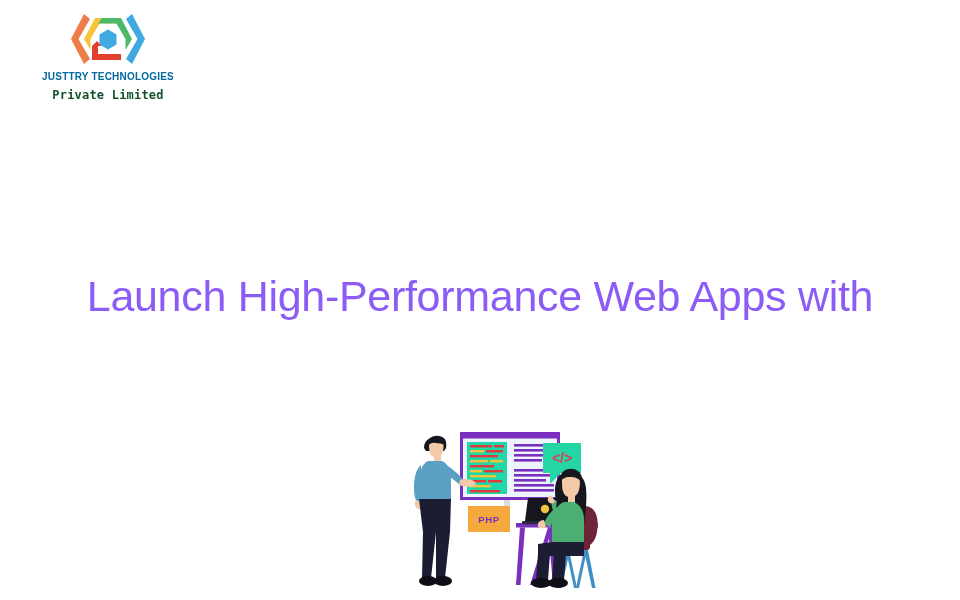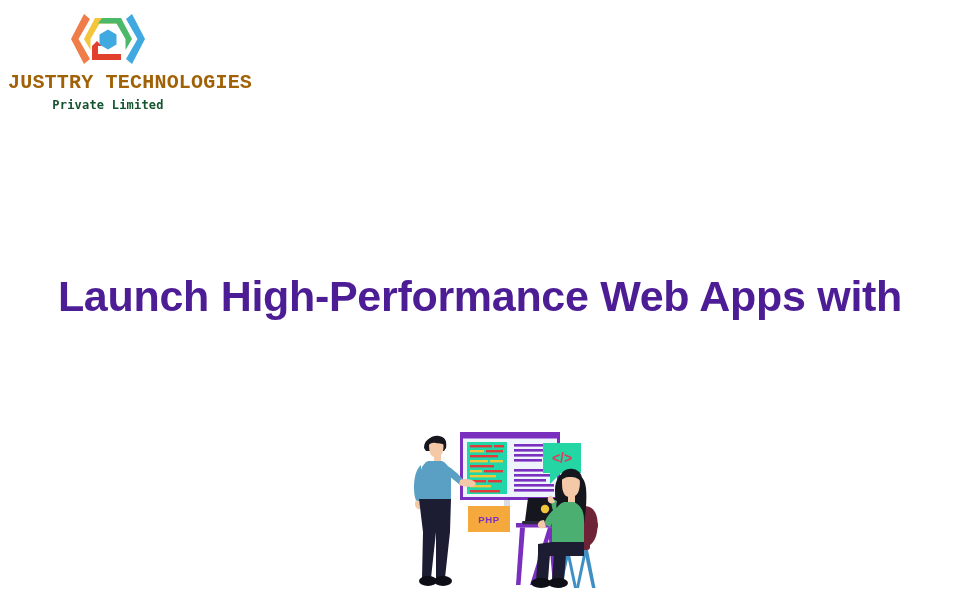--- a/index.html
+++ b/index.html
@@ -32,47 +32,47 @@
     text-align: center;
     user-select: none;
   }
   .brand-mark {
     width: 88px;
     height: 58px;
     margin: 0 auto 4px auto;
     display: block;
   }
   .brand-name {
-    font-family: Liberation Mono, monospace;
-    font-size: 20px;
+    font-family: Liberation Sans, sans-serif;
+    font-size: 10px;
     font-weight: 700;
     letter-spacing: 0.2px;
-    color: #a16207;
+    color: #0369a1;
     line-height: 1.05;
     white-space: nowrap;
   }
   .brand-sub {
     font-family: "DejaVu Sans Mono", monospace;
     font-size: 12px;
     font-weight: 700;
     color: #14532d;
     margin-top: 5px;
     letter-spacing: 0.2px;
   }
 
   
   .headline {
     position: absolute;
     left: 0;
     top: 238px;
     width: 960px;
     text-align: center;
-    color: #4c1d95;
+    color: #8b5cf6;
     font-size: 43px;
-    font-weight: 700;
+    font-weight: 400;
     line-height: 1.37;
     letter-spacing: -0.3px;
     padding: 0 24px;
     box-sizing: border-box;
   }
   .headline .hl-line { display: block; }
 
   
   .illustration {
     position: absolute;

